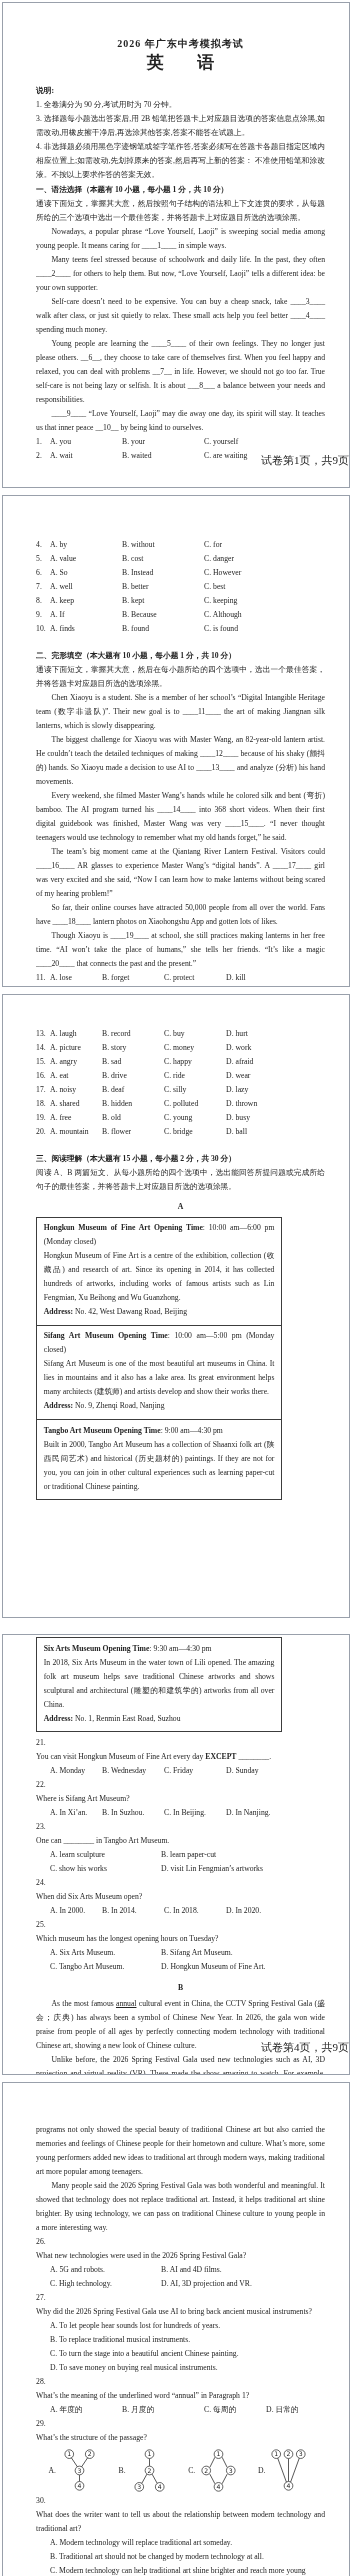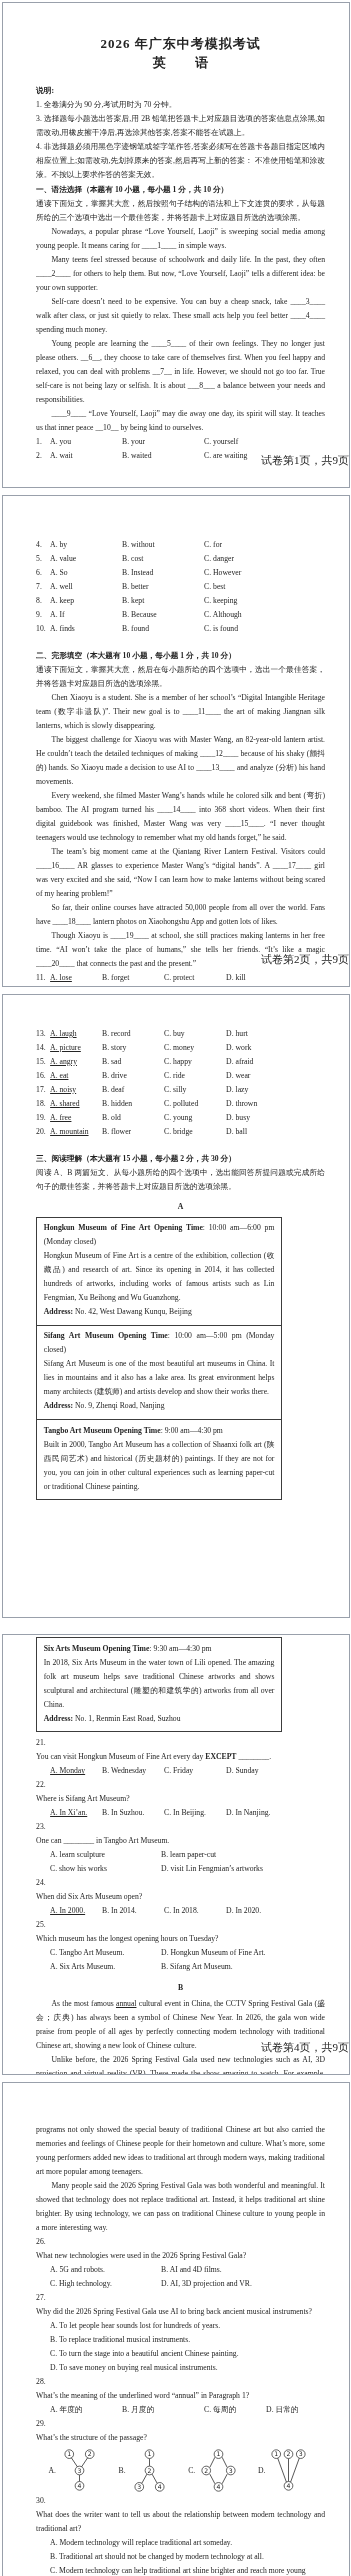--- a/index.html
+++ b/index.html
@@ -7,31 +7,31 @@
   body { width:351px; background:#ffffff; font-family:"Liberation Serif","DejaVu Serif",serif; color:#242424; padding-top:1.5px; }
   .pg { background:#fff; border:1px solid #99a0ab; margin:0 1px 7.2px 2.1px; padding:0 24px 0 33px; overflow:hidden; position:relative; font-size:7.7px; line-height:14px; }
   #pg1{height:486px; padding-top:34px;}
   #pg2{height:492px; padding-top:42px;}
   #pg3{height:624px; padding-top:32px;}
   #pg4{height:441px; margin-top:16px;}
   #pg5{height:551px; padding-top:40px;}
   #pg6{height:492px; padding-top:35px;}
   .b { font-weight:bold; }
   .u { text-decoration:underline; }
-  .title { font-size:13px; font-weight:bold; text-align:center; letter-spacing:1px; }
-  .subject { font-size:13px; font-weight:bold; text-align:center; letter-spacing:8.2px; margin:5.2px 0 14.4px; text-indent:8.2px;}
+  .title { font-size:10px; font-weight:bold; text-align:center; letter-spacing:1px; }
+  .subject { font-size:17px; font-weight:bold; text-align:center; letter-spacing:8.2px; margin:5.2px 0 14.4px; text-indent:8.2px;}
   .para { text-align:justify; text-indent:2em; }
   .jus { text-align:justify; }
   .h { font-weight:bold; margin-top:13.4px; }
   .h0 { font-weight:bold; }
   .lbl { font-weight:bold; text-align:center; margin:6.2px 0 2.1px; }
   .row { display:flex; }
   .qn { flex:none; width:14px; }
   .w140{flex:none;width:72px;} .w160{flex:none;width:82px;}
-  .w100{flex:none;width:52px;text-decoration:underline;} .w120{flex:none;width:62px;}
+  .w100{flex:none;width:52px;} .w120{flex:none;width:62px;}
   .w216{flex:none;width:111px;}
   .ind { padding-left:14px; }
   .qrow { display:flex;flex-direction:column; }
   .qtext{ flex:1; text-align:justify; }
   .footer { position:absolute; left:0; right:0; bottom:19.6px; text-align:right; font-size:11px; }
   .mtable { width:246px; border:1px solid #3c3c3c; margin-top:2.1px; }
   .mrow { padding:3.6px 6.7px 5.7px; border-top:1px solid #3c3c3c; text-align:justify; }
   .mrow.first{border-top:none;}
   .matchwrap { width:242px; border:1px solid #3c3c3c; display:flex; align-items:stretch; }
   .mleft { width:80px; flex:none; border-right:1px solid #3c3c3c; padding:11.3px 5.2px 5.2px; }
@@ -136,21 +136,20 @@
       <span class="w120">C. protect</span>
       <span>D. kill</span>
     </div>
   <div class="row">
       <span class="qn">12.</span>
       <span class="w100">A. lanterns</span>
       <span class="w120">B. umbrellas</span>
       <span class="w120">C. kites</span>
       <span>D. shoes</span>
     </div>
-  <div class="footer">试卷第2页，共9页</div>
 </section>
 
 <section class="pg" id="pg3">
   <div class="row">
       <span class="qn">13.</span>
       <span class="w100">A. laugh</span>
       <span class="w120">B. record</span>
       <span class="w120">C. buy</span>
       <span>D. hurt</span>
     </div>
@@ -203,21 +202,21 @@
       <span class="w120">C. bridge</span>
       <span>D. ball</span>
     </div>
   <div class="h">三、阅读理解（本大题有 15 小题，每小题 2 分，共 30 分）</div>
   <div class="jus">阅读 A、B 两篇短文、从每小题所给的四个选项中，选出能回答所提问题或完成所给句子的最佳答案，并将答题卡上对应题目所选的选项涂黑。</div>
   <div class="lbl">A</div>
   <div class="mtable">
     <div class="mrow first">
       <span class="b">Hongkun Museum of Fine Art Opening Time</span><span>: 10:00 am—6:00 pm (Monday closed)</span>
       <div class="jus">Hongkun Museum of Fine Art is a centre of the exhibition, collection (收藏品) and research of art. Since its opening in 2014, it has collected hundreds of artworks, including works of famous artists such as Lin Fengmian, Xu Beihong and Wu Guanzhong.</div>
-      <div><span class="b">Address:</span><span> No. 42, West Dawang Kunqu, Beijing</span></div>
+      <div><span class="b">Address:</span><span> No. 42, West Dawang Road, Beijing</span></div>
     </div>
     <div class="mrow">
       <span class="b">Sifang Art Museum Opening Time</span><span>: 10:00 am—5:00 pm (Monday closed)</span>
       <div class="jus">Sifang Art Museum is one of the most beautiful art museums in China. It lies in mountains and it also has a lake area. Its great environment helps many architects (建筑师) and artists develop and show their works there.</div>
       <div><span class="b">Address:</span><span> No. 9, Zhenqi Road, Nanjing</span></div>
     </div>
     <div class="mrow">
       <span class="b">Tangbo Art Museum Opening Time</span><span>: 9:00 am—4:30 pm</span>
       <div class="jus">Built in 2000, Tangbo Art Museum has a collection of Shaanxi folk art (陕西民间艺术) and historical (历史题材的) paintings. If they are not for you, you can join in other cultural experiences such as learning paper-cut or traditional Chinese painting.</div>
       
@@ -273,26 +272,26 @@
       <span class="w100">A. In 2000.</span>
       <span class="w120">B. In 2014.</span>
       <span class="w120">C. In 2018.</span>
       <span>D. In 2020.</span>
     </div>
   <div class="qrow">
       <span class="qn">25.</span>
       <span class="qtext">Which museum has the longest opening hours on Tuesday?</span>
     </div>
   <div class="row ind">
+      <span class="w216">A. Six Arts Museum.</span>
+      <span>B. Sifang Art Museum.</span>
+    </div>
+  <div class="row ind">
       <span class="w216">C. Tangbo Art Museum.</span>
       <span>D. Hongkun Museum of Fine Art.</span>
-    </div>
-  <div class="row ind">
-      <span class="w216">A. Six Arts Museum.</span>
-      <span>B. Sifang Art Museum.</span>
     </div>
   <div class="lbl">B</div>
   <div class="para"><span>As the most famous </span><span class="u">annual</span><span> cultural event in China, the CCTV Spring Festival Gala (盛会；庆典) has always been a symbol of Chinese New Year. In 2026, the gala won wide praise from people of all ages by perfectly connecting modern technology with traditional Chinese art, showing a new look of Chinese culture.</span></div>
   <div class="para">Unlike before, the 2026 Spring Festival Gala used new technologies such as AI, 3D projection and virtual reality (VR). These made the show amazing to watch. For example, when dancers performed to traditional folk music, 3D projection turned the stage into a beautiful ancient Chinese painting. The dancers seemed to walk inside the painting. AI also helped bring back old musical instruments. People could hear sounds that had been lost for hundreds of years.</div>
   <div class="para">While using high technology, the gala never forgot the importance of traditional art. It included many classic traditional programs like Beijing Opera, Kunqu Opera, folk songs and paper-cutting shows. These</div>
   <div class="footer">试卷第4页，共9页</div>
 </section>
 
 <section class="pg" id="pg5">
   <div class="jus">programs not only showed the special beauty of traditional Chinese art but also carried the memories and feelings of Chinese people for their hometown and culture. What’s more, some young performers added new ideas to traditional art through modern ways, making traditional art more popular among teenagers.</div>

